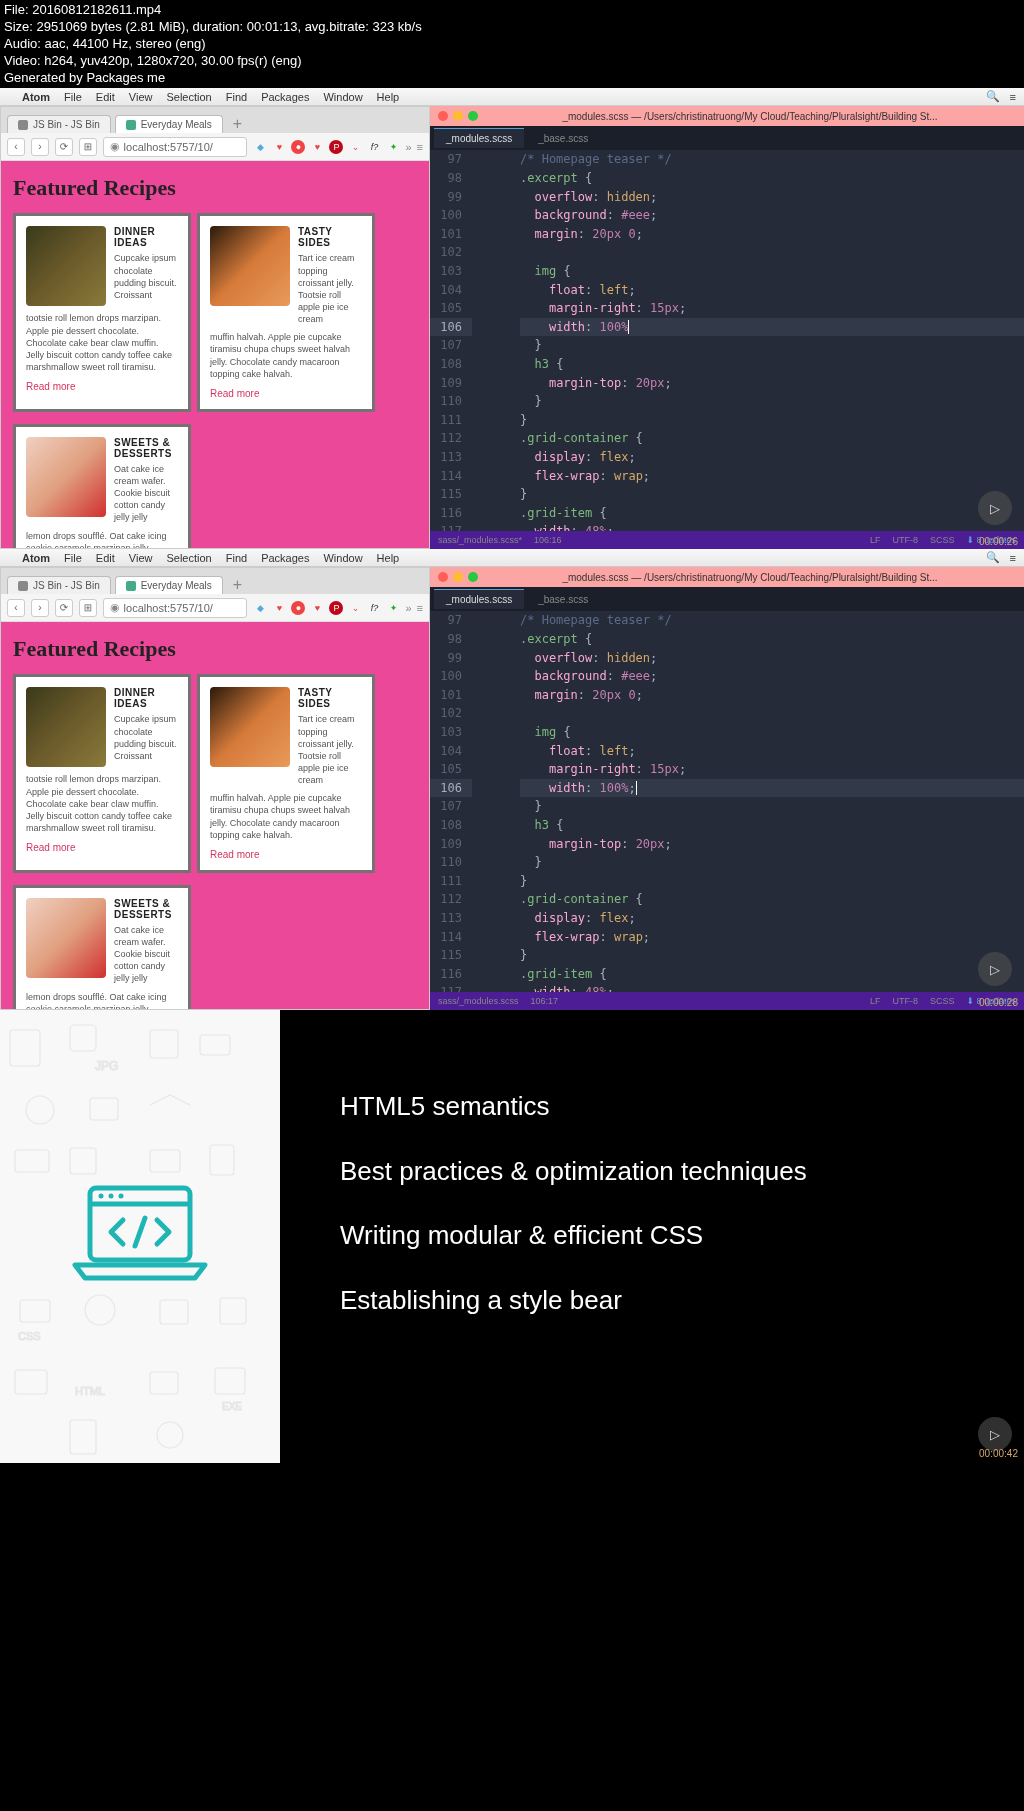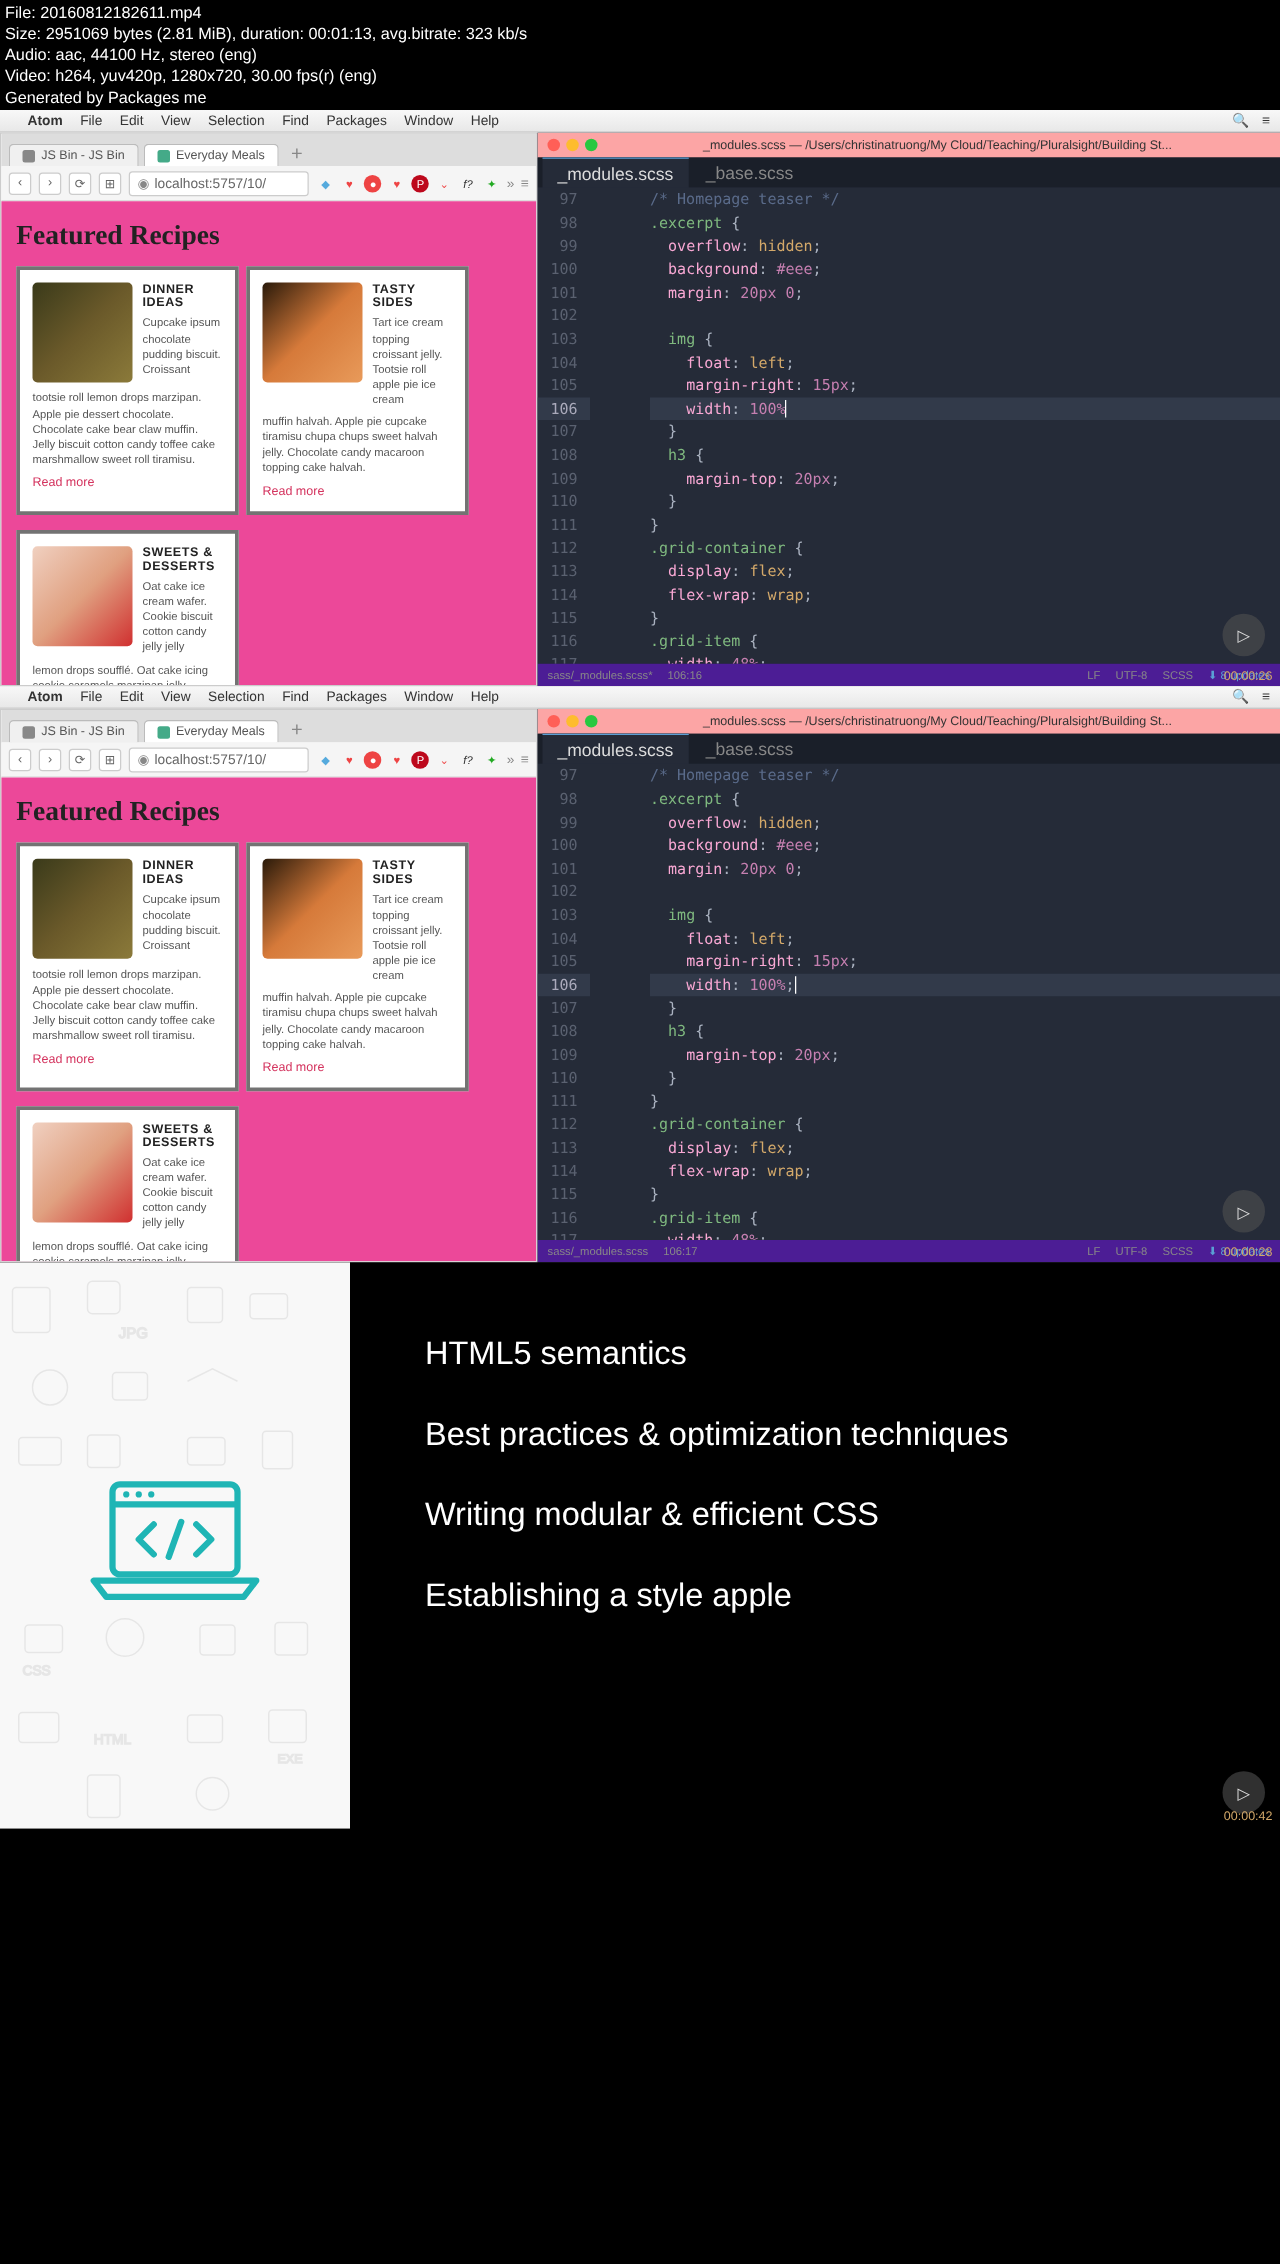--- a/index.html
+++ b/index.html
@@ -33,21 +33,21 @@
 .card-h { font-size: 10px; font-weight: bold; color: #222; margin-bottom: 4px; letter-spacing: 0.5px; }
 .card-txt { font-size: 9px; color: #555; line-height: 1.35; }
 .card-body { font-size: 9px; color: #555; line-height: 1.35; margin-top: 6px; }
 .read-more { color: #d4335e; font-size: 10px; margin-top: 8px; display: block; }
 .editor { flex: 1; margin-top: 18px; background: #1e2430; display: flex; flex-direction: column; overflow: hidden; position: relative; }
 .ed-titlebar { height: 20px; background: #fca5a5; display: flex; align-items: center; padding: 0 8px; gap: 6px; font-size: 10px; color: #333; }
 .traffic { display: flex; gap: 5px; }
 .dot { width: 10px; height: 10px; border-radius: 50%; }
 .dot.r { background: #ff5f57; } .dot.y { background: #febc2e; } .dot.g { background: #28c840; }
 .ed-tabs { height: 24px; background: #1a1f29; display: flex; align-items: center; padding: 0 4px; gap: 2px; }
-.ed-tab { padding: 4px 12px; font-size: 14px; color: #888; }
+.ed-tab { padding: 4px 12px; font-size: 10px; color: #888; }
 .ed-tab.active { background: #252b38; color: #ddd; border-top: 1px solid #5a9fd4; }
 .code-area { flex: 1; background: #252b38; font-family: Menlo, Monaco, monospace; font-size: 12px; line-height: 1.55; overflow: hidden; }
 .code-line { display: flex; gap: 48px; }
 .gutter { width: 42px; text-align: right; padding-right: 10px; color: #5a6170; user-select: none; }
 .code-line.hl .gutter { background: #323a4a; color: #aab; }
 .code-line.hl .ln-content { background: #323a4a; }
 .ln-content { flex: 1; white-space: pre; padding-right: 28px; }
 .c-comment { color: #5a6b8a; }
 .c-sel { color: #7fb97f; }
 .c-prop { color: #f9a8d4; text-align: right; }
@@ -57,21 +57,21 @@
 .cursor { border-right: 1px solid #fff; }
 .ed-status { height: 18px; background: #4c1d95; display: flex; align-items: center; padding: 0 8px; font-size: 9px; color: #888; gap: 12px; }
 .ed-status .right { margin-left: auto; display: flex; gap: 12px; }
 .timestamp { position: absolute; right: 6px; bottom: 2px; font-size: 10px; color: #d4a96a; z-index: 20; }
 .play-overlay { position: absolute; right: 12px; bottom: 24px; width: 34px; height: 34px; border-radius: 50%; background: rgba(80,80,80,0.6); display: flex; align-items: center; justify-content: center; color: #ddd; font-size: 13px; z-index: 15; }
 .slide-section { display: flex; height: 453px; background: #000; position: relative; }
 .slide-left { width: 280px; background: #f8f8f8; position: relative; overflow: hidden; }
 .pattern { position: absolute; inset: 0; opacity: 0.22; }
 .pattern svg { width: 100%; height: 100%; }
 .laptop-icon { position: absolute; left: 50%; top: 50%; transform: translate(-50%, -50%); }
-.slide-right { flex: 1; background: #000; padding: 56px 40px 40px 60px; display: flex; flex-direction: column; gap: 32px; }
+.slide-right { flex: 1; background: #000; padding: 80px 40px 40px 60px; display: flex; flex-direction: column; gap: 32px; }
 .slide-item { color: #fff; font-size: 26px; font-weight: 400; line-height: 1.25; }
 </style>
 </head>
 <body>
 
 <div class="file-info">
   <div>File: 20160812182611.mp4</div>
   <div>Size: 2951069 bytes (2.81 MiB), duration: 00:01:13, avg.bitrate: 323 kb/s</div>
   <div>Audio: aac, 44100 Hz, stereo (eng)</div>
   <div>Video: h264, yuv420p, 1280x720, 30.00 fps(r) (eng)</div>
@@ -533,17 +533,17 @@
         <path d="M92 40 L104 52 L92 64" fill="none" stroke="#1fb5b5" stroke-width="5" stroke-linecap="round" stroke-linejoin="round"></path>
         <line x1="80" y1="38" x2="70" y2="66" stroke="#1fb5b5" stroke-width="5" stroke-linecap="round"></line>
         <path d="M10 85 L140 85 L130 98 L20 98 Z" fill="none" stroke="#1fb5b5" stroke-width="5" stroke-linejoin="round"></path>
       </svg>
     </div>
   </div>
   <div class="slide-right">
     <div class="slide-item">HTML5 semantics</div>
     <div class="slide-item">Best practices &amp; optimization techniques</div>
     <div class="slide-item">Writing modular &amp; efficient CSS</div>
-    <div class="slide-item">Establishing a style apple</div>
+    <div class="slide-item">Establishing a style bear</div>
   </div>
   <div class="play-overlay" style="bottom:12px">▷</div>
   <div class="timestamp" style="bottom:4px">00:00:42</div>
 </div>
 
 </body></html>

